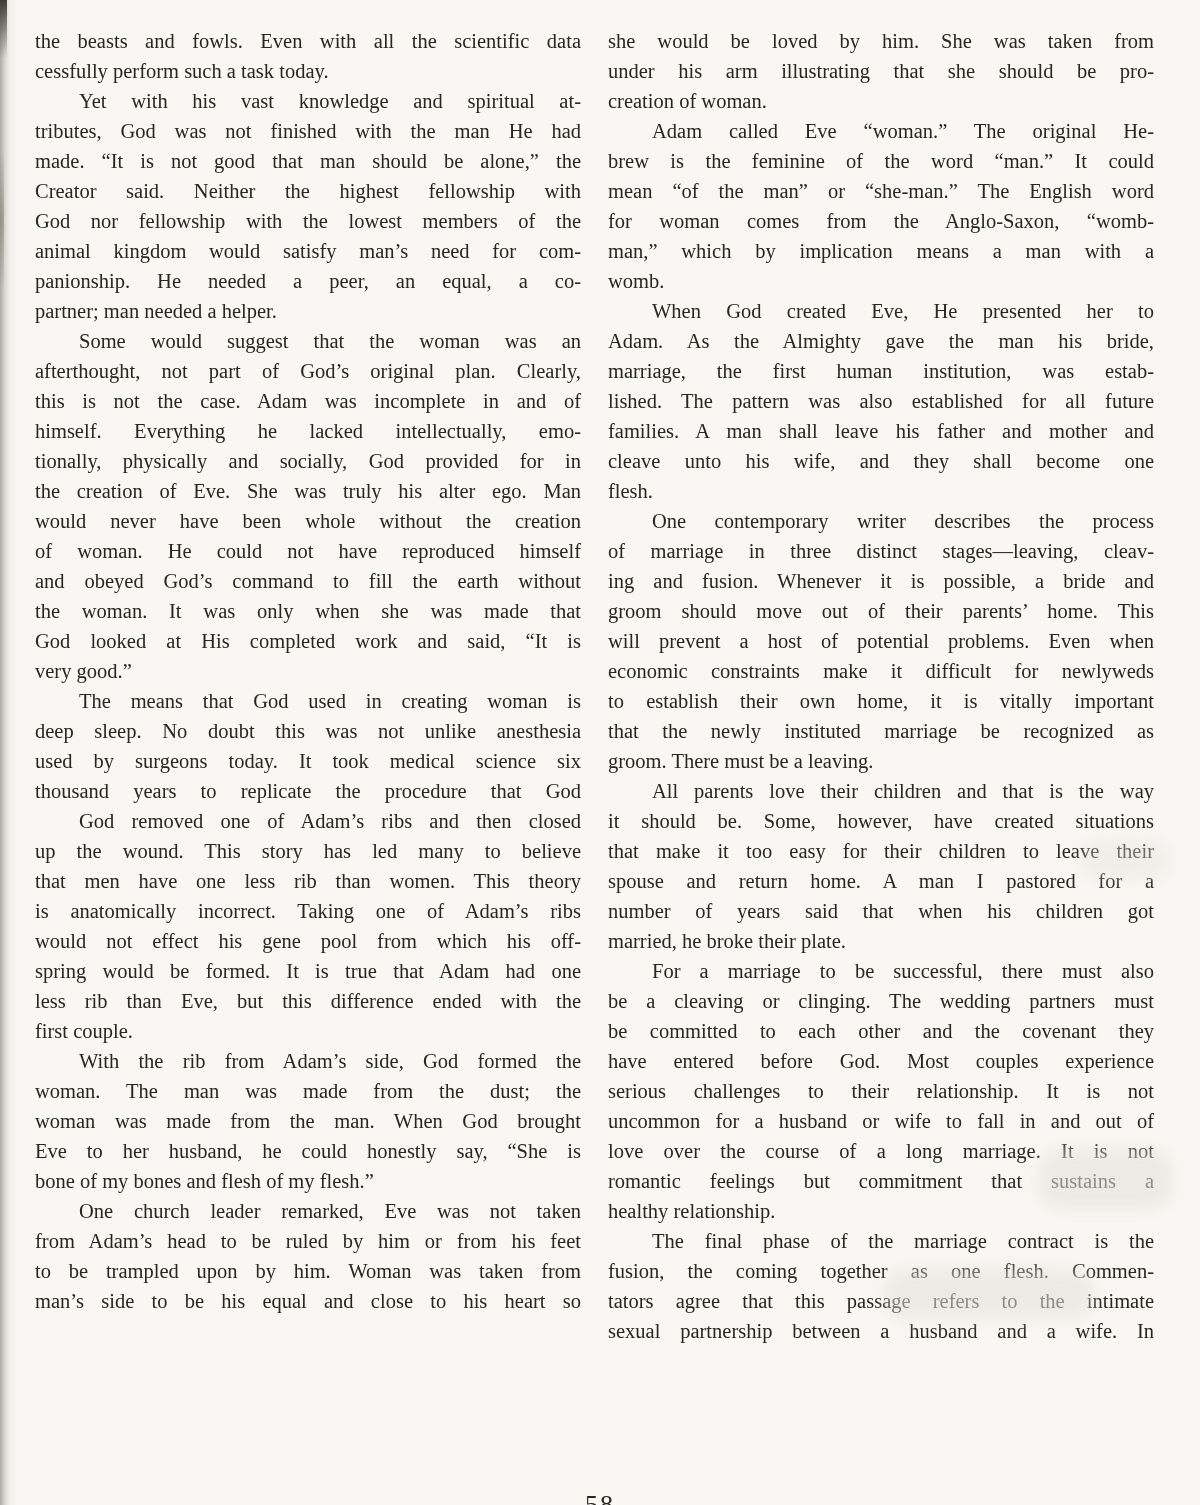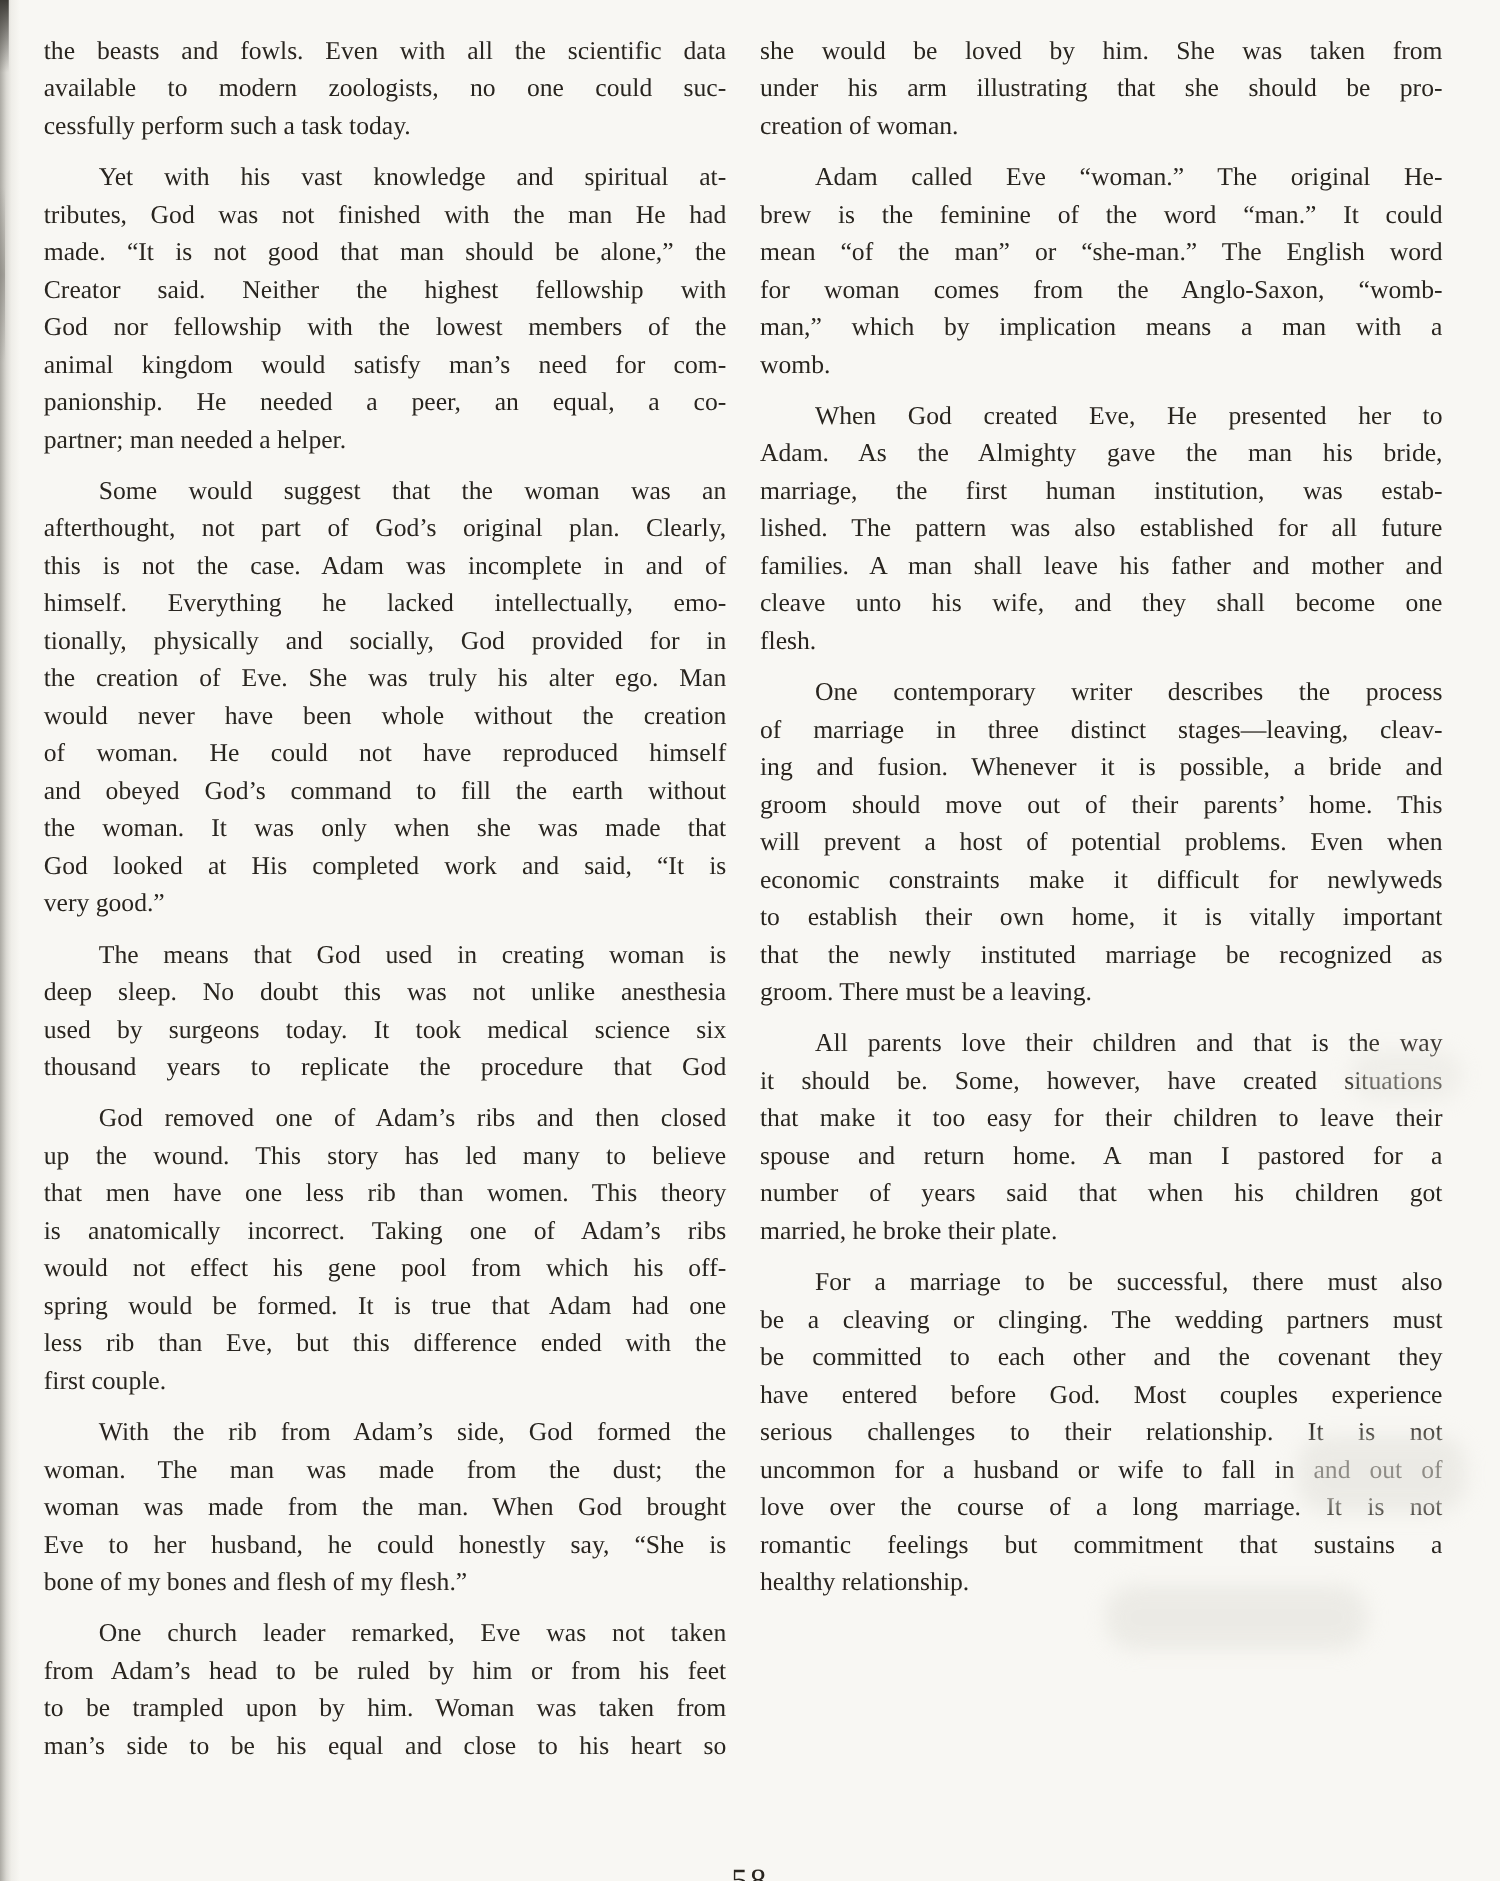--- a/index.html
+++ b/index.html
@@ -27,21 +27,21 @@
     background:linear-gradient(to bottom, #3e3c37, rgba(62,60,55,0));
   }
   .scan-edge::after {
     content:""; position:absolute; left:0; top:150px; width:4px; height:140px;
     background:linear-gradient(to bottom, rgba(120,117,110,0), rgba(120,117,110,.5), rgba(120,117,110,0));
   }
 
   .columns { position:absolute; left:35px; top:26px; display:flex; gap:27px; }
   .col { width:546px; color:var(--ink); font-size:20.5px; line-height:30px; }
 
-  .paragraph + .paragraph { margin-top:11px; }
+  .paragraph + .paragraph { }
   .line { text-align:justify; text-align-last:justify; white-space:normal; }
   .line.end { text-align-last:left; }
   .line.indent { text-indent:44px; }
 
   
   .smudge { position:absolute; background:#e2e1db; filter:blur(8px); opacity:.55; border-radius:24px; pointer-events:none; }
   .s1 { left:1038px; top:1148px; width:135px; height:62px; }
   .s2 { left:884px; top:1268px; width:210px; height:52px; }
   .s3 { left:1080px; top:840px; width:90px; height:40px; opacity:.4; }
 
@@ -55,21 +55,20 @@
 </head>
 <body>
 
 <div class="page">
   <div class="scan-edge"></div>
 
   <div class="columns">
     <div class="col">
         <div class="paragraph">
           <div class="line">the beasts and fowls. Even with all the scientific data</div>
-          <div class="line">available to modern zoologists, no one could suc-</div>
           <div class="line end">cessfully perform such a task today.</div>
         </div>
         <div class="paragraph">
           <div class="line indent">Yet with his vast knowledge and spiritual at-</div>
           <div class="line">tributes, God was not finished with the man He had</div>
           <div class="line">made. “It is not good that man should be alone,” the</div>
           <div class="line">Creator said. Neither the highest fellowship with</div>
           <div class="line">God nor fellowship with the lowest members of the</div>
           <div class="line">animal kingdom would satisfy man’s need for com-</div>
           <div class="line">panionship. He needed a peer, an equal, a co-</div>
@@ -165,20 +164,26 @@
           <div class="line indent">For a marriage to be successful, there must also</div>
           <div class="line">be a cleaving or clinging. The wedding partners must</div>
           <div class="line">be committed to each other and the covenant they</div>
           <div class="line">have entered before God. Most couples experience</div>
           <div class="line">serious challenges to their relationship. It is not</div>
           <div class="line">uncommon for a husband or wife to fall in and out of</div>
           <div class="line">love over the course of a long marriage. It is not</div>
           <div class="line">romantic feelings but commitment that sustains a</div>
           <div class="line end">healthy relationship.</div>
         </div>
+        <div class="paragraph">
+          <div class="line indent">The final phase of the marriage contract is the</div>
+          <div class="line">fusion, the coming together as one flesh. Commen-</div>
+          <div class="line">tators agree that this passage refers to the intimate</div>
+          <div class="line">sexual partnership between a husband and a wife. In</div>
+        </div>
       </div>
   </div>
 
   <div class="smudge s1"></div>
   <div class="smudge s2"></div>
   <div class="smudge s3"></div>
 
   <div class="pageno">58</div>
 </div>
 

